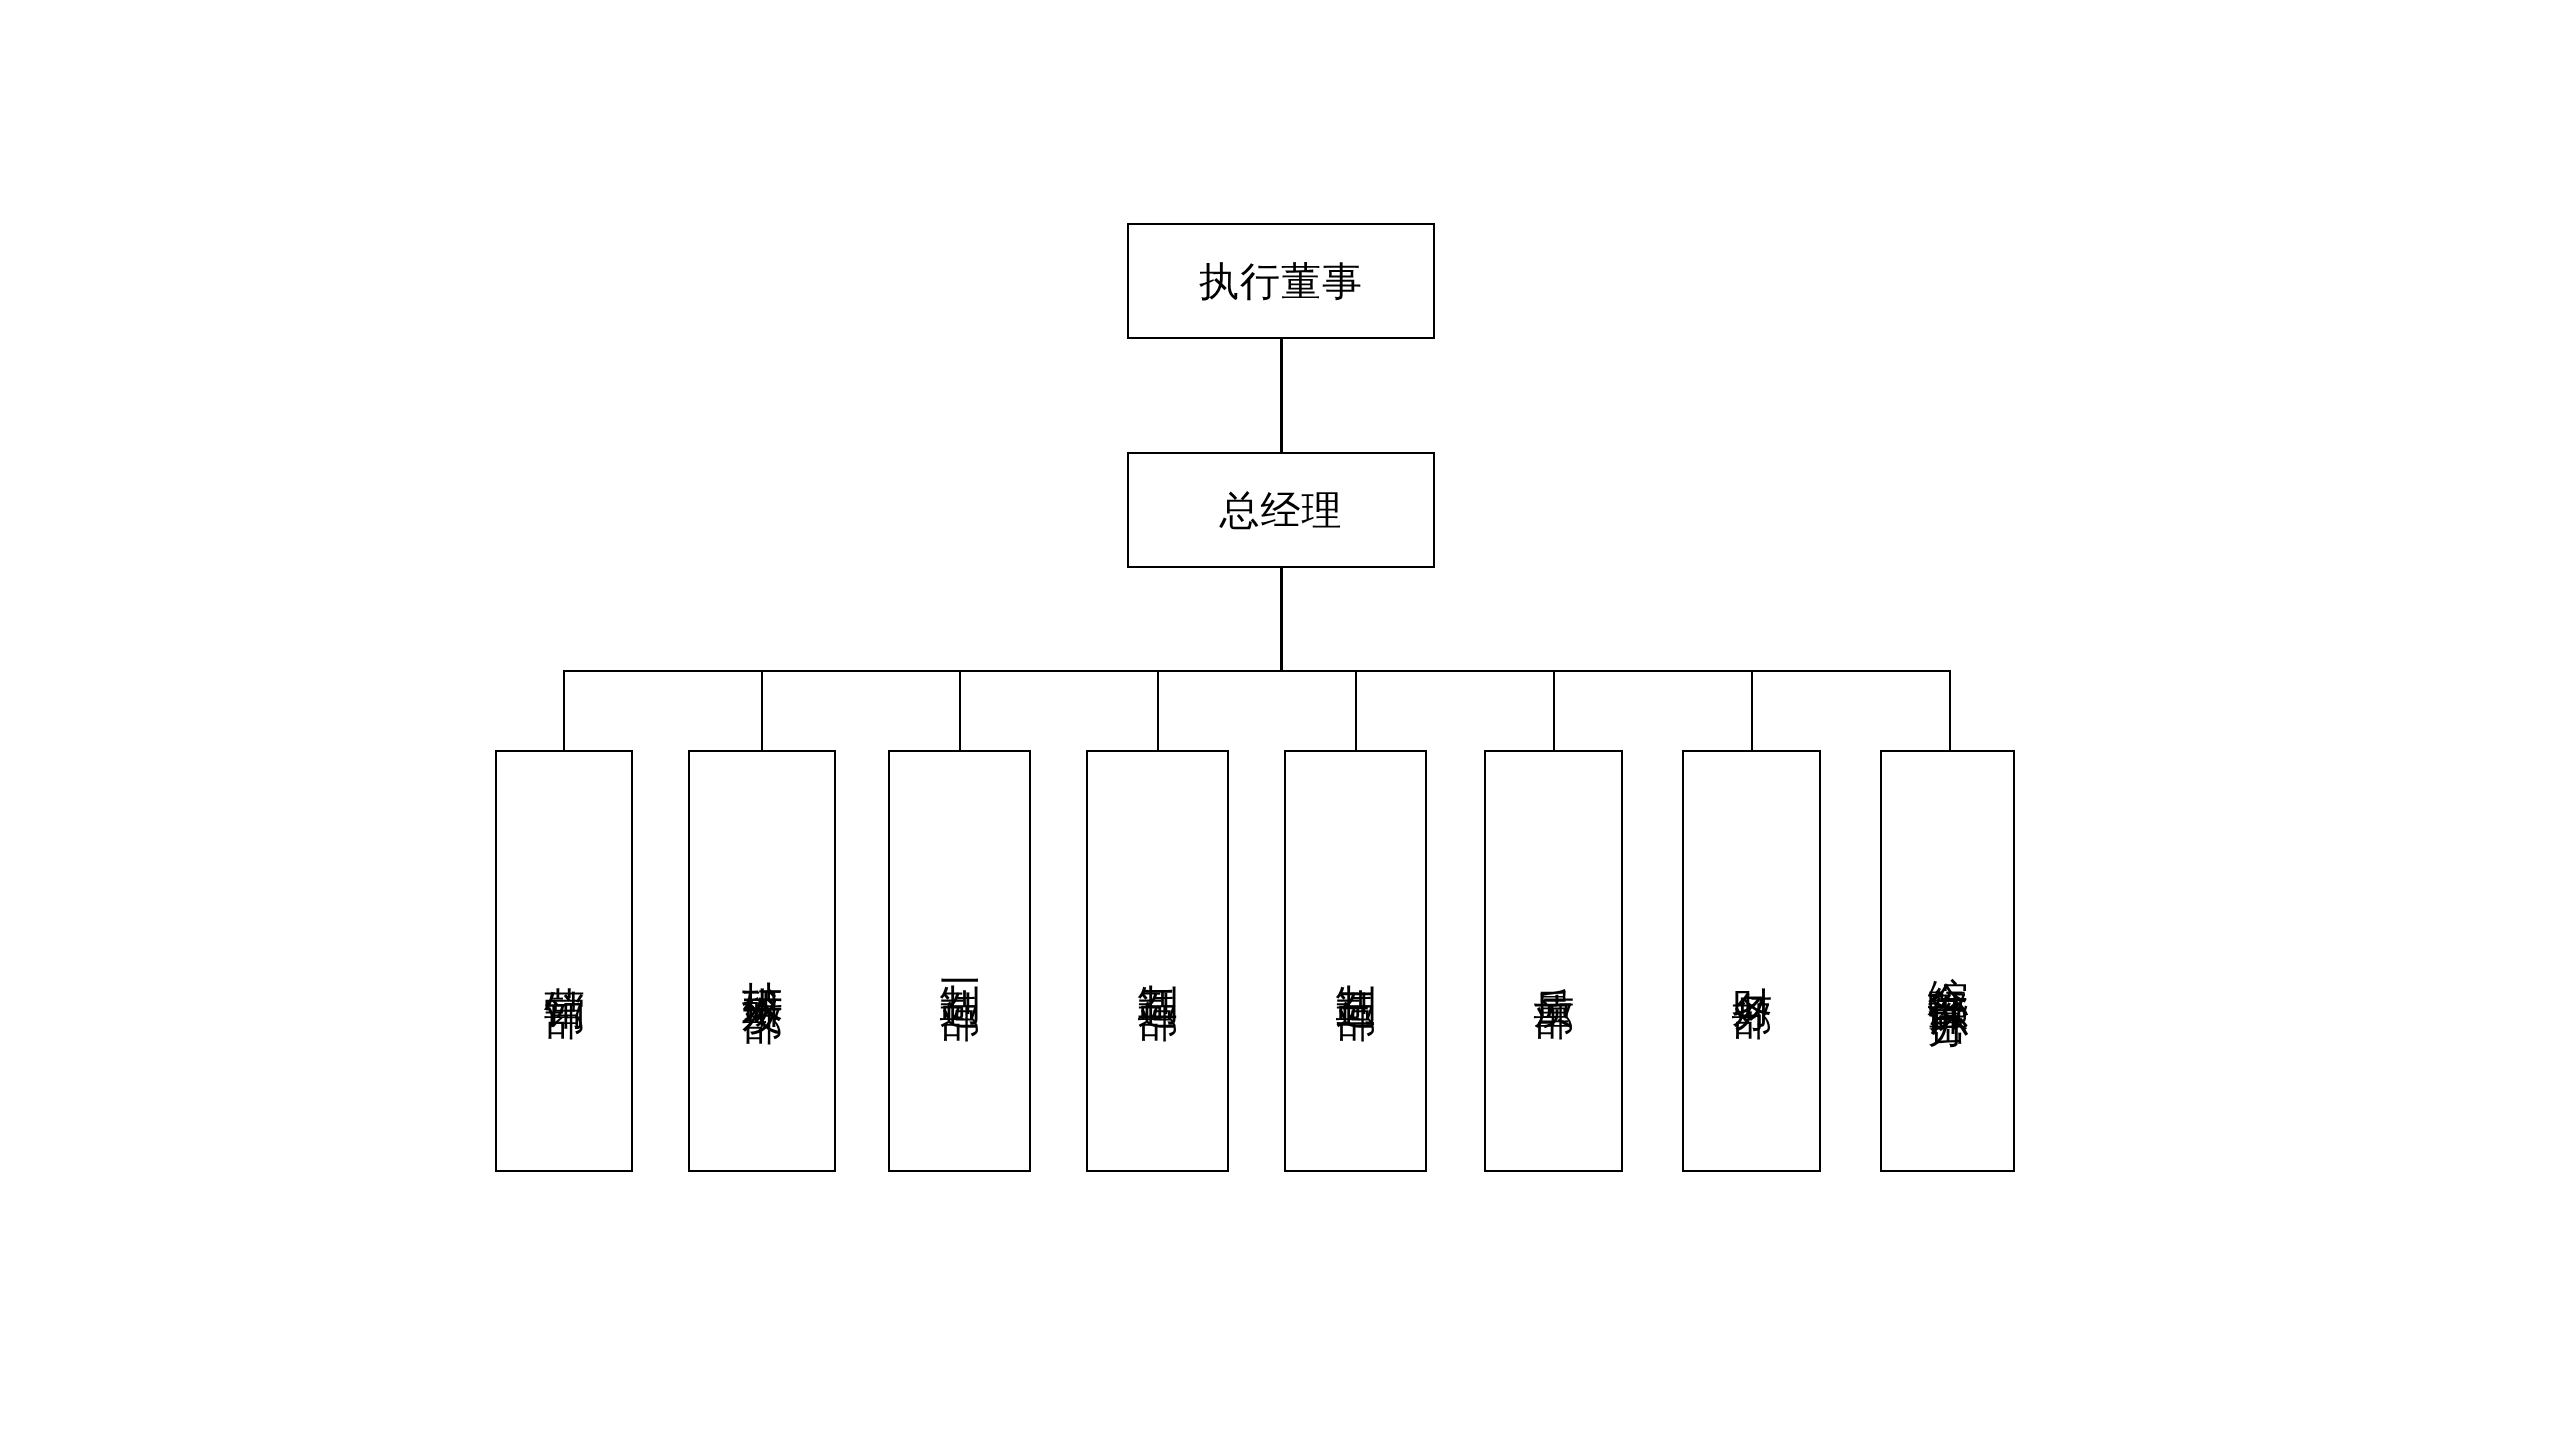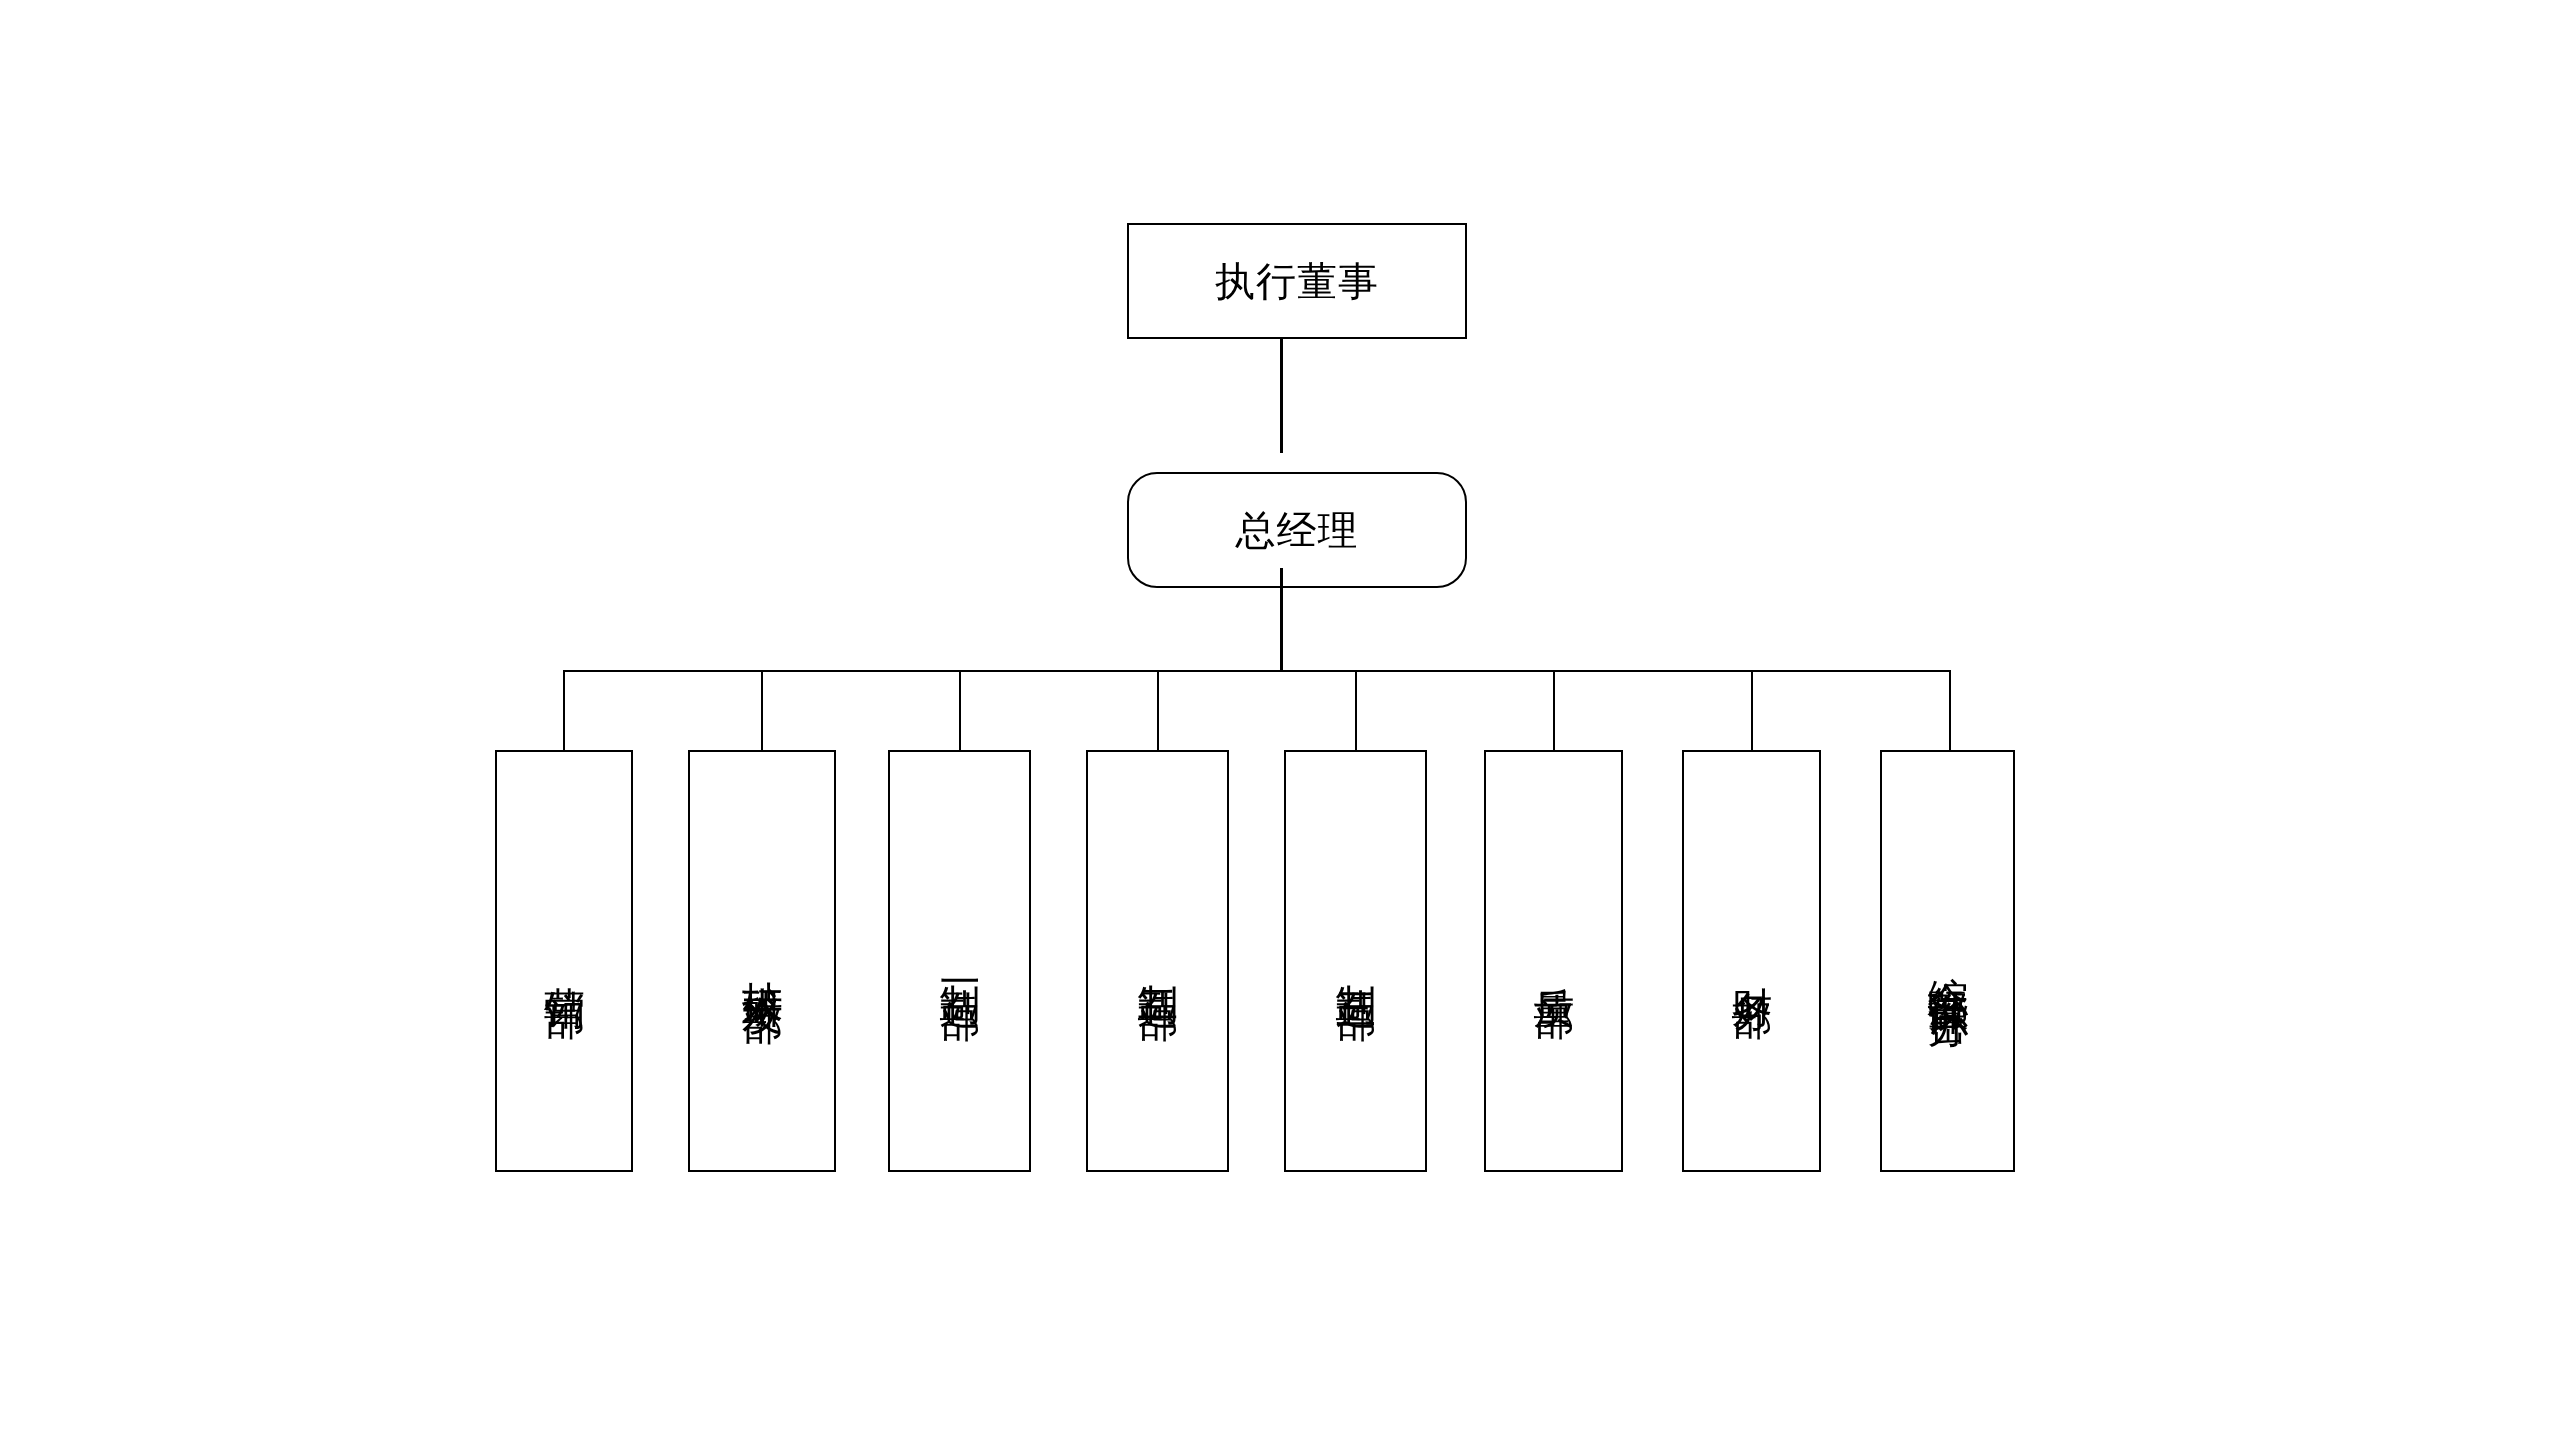--- a/index.html
+++ b/index.html
@@ -34,21 +34,21 @@
 
   .node-label {
     color: #000000;
     line-height: 1.0;
     white-space: nowrap;
     text-align: center;
   }
 
   
   .node-box.level-top {
-    width: 340px;
+    width: 308px;
     height: 116px;
   }
   .node-box.level-top .node-label {
     font-size: 40px;
     letter-spacing: 1px;
   }
 
   
   .node-box.level-dept {
     height: 422px;
@@ -81,21 +81,21 @@
 <body>
 
 <div id="org-chart">
 
   <div class="node-box level-top" style="left:1127px; top:223px;">
     <span class="node-label">执行董事</span>
   </div>
 
   <div class="conn conn-v-thick" style="left:1280px; top:339px; height:114px;"></div>
 
-  <div class="node-box level-top" style="left:1127px; top:472px;border-radius:30px;">
+  <div class="node-box level-top" style="left:1127px; top:452px;">
     <span class="node-label">总经理</span>
   </div>
 
   <div class="conn conn-v-thick" style="left:1280px; top:568px; height:103px;"></div>
 
   <div class="conn conn-h-bus" style="left:564px; top:670px; width:1386px;"></div>
 
   <div class="conn conn-v-thin" style="left:563px;  top:670px; height:81px;"></div>
   <div class="conn conn-v-thin" style="left:761px;  top:670px; height:81px;"></div>
   <div class="conn conn-v-thin" style="left:959px;  top:670px; height:81px;"></div>

